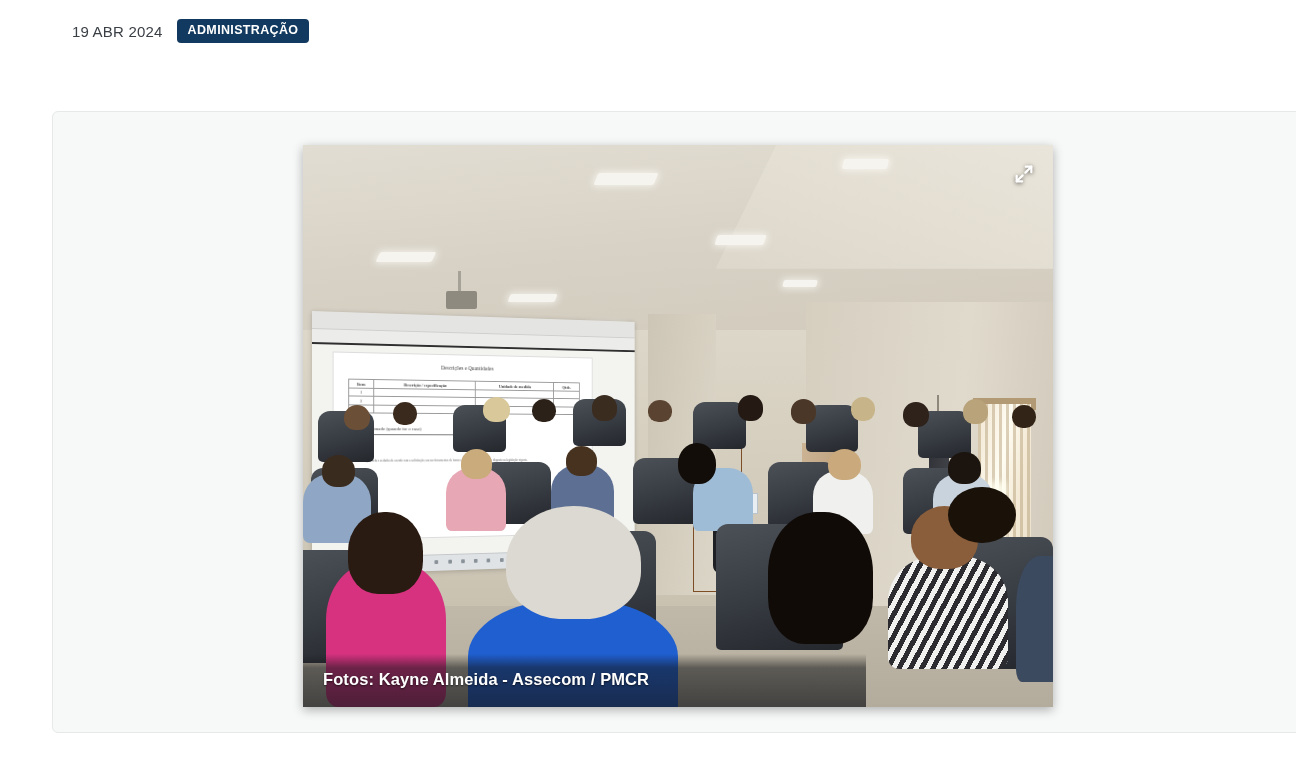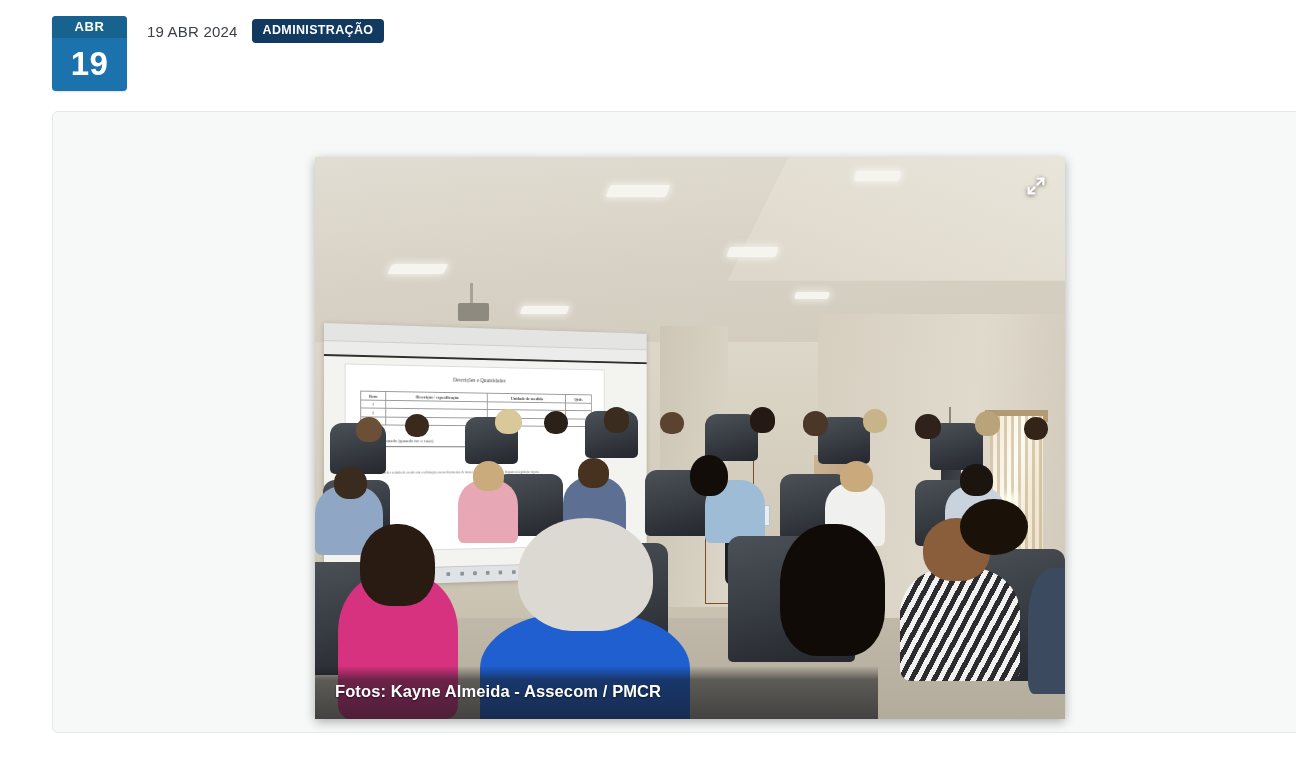--- a/index.html
+++ b/index.html
@@ -101,21 +101,21 @@
     background: #f7f9f8;
     border: 1px solid #e6e9e8;
     border-radius: 6px;
   }
 
   
   .photo-figure {
     position: absolute;
     left: 246px; top: 29px;
     width: 750px; height: 562px;
-    margin: 16px;
+    margin: 4px;
     box-shadow: 0 3px 10px rgba(0,0,0,.30);
     overflow: hidden;
     background: #cfc9bd;
   }
   .photo-scene {
     position: absolute;
     inset: 0;
     overflow: hidden;
   }
 
@@ -416,24 +416,20 @@
     cursor: pointer;
     display: flex; align-items: center; justify-content: center;
   }
   .expand-button svg { display: block; filter: drop-shadow(0 1px 2px rgba(0,0,0,.55)); }
 </style>
 </head>
 <body>
 
 <div class="news-header">
 
-  <div class="date-badge">
-    <div class="date-badge-month">ABR</div>
-    <div class="date-badge-day">19</div>
-  </div>
 
   <div class="header-text">
     <div class="meta-row">
       <span class="meta-date">19 ABR 2024</span>
       <a class="category-badge" href="#">ADMINISTRAÇÃO</a>
     </div>
   </div>
 
 </div>
 

